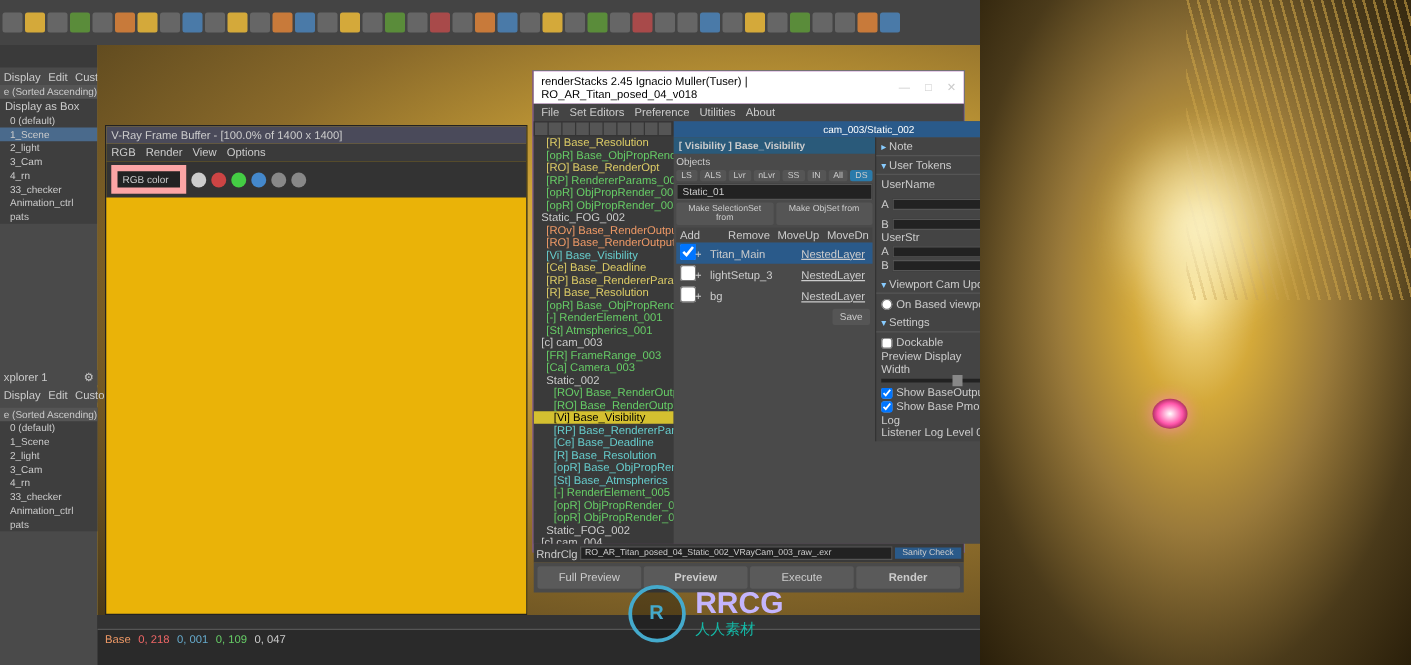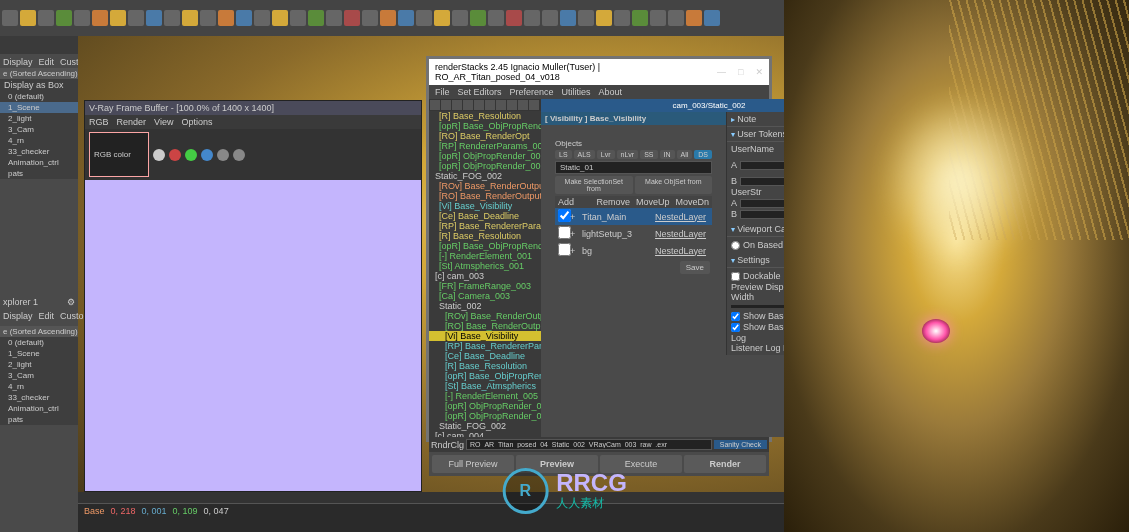--- a/index.html
+++ b/index.html
@@ -25,34 +25,34 @@
 
 
 .viewport-main { position: absolute; left: 78px; top: 36px; right: 0; bottom: 40px; background: linear-gradient(135deg, #8a6a2a, #d4a93a, #f0c865, #c89a3a); }
 .viewport-label { position: absolute; top: 2px; right: 10px; font-size: 9px; color: #ddd; background: rgba(40,40,40,0.5); padding: 1px 4px; }
 .viewport-label2 { position: absolute; top: 14px; right: 10px; font-size: 9px; color: #6ac; }
 
 .gold-render { position: absolute; inset: 0; background: radial-gradient(ellipse at 50% 40%, #f5d778 0%, #d4a93a 25%, #8a6a2a 60%, #4a3a1a 100%); }
 .gold-render::before { content: ""; position: absolute; top: 20%; left: 30%; width: 180px; height: 180px; background: radial-gradient(#fff8d0, #d4a93a 50%, transparent); border-radius: 50%; filter: blur(8px); }
 
 
-.vfb-window { position: absolute; left: 84px; top: 100px; width: 338px; height: 392px; background: #c4b5fd; border: 1px solid #222; }
+.vfb-window { position: absolute; left: 84px; top: 100px; width: 338px; height: 392px; background: #eab308; border: 1px solid #222; }
 .vfb-title { background: #4a4a5a; padding: 2px 4px; font-size: 9px; }
 .vfb-menu { background: #3a3a3a; display: flex; gap: 8px; padding: 2px 4px; font-size: 9px; }
 .vfb-toolbar { background: #333; display: flex; align-items: center; gap: 4px; padding: 3px 4px; }
-.vfb-dropdown { background: #222; border: 1px solid #fca5a5; padding: 17px 4px; font-size: 8px; width: 60px; }
+.vfb-dropdown { background: #222; border: 5px solid #fca5a5; padding: 2px 4px; font-size: 8px; width: 60px; }
 .vfb-dot { width: 12px; height: 12px; border-radius: 50%; }
 .vfb-dot.r { background: #c44; } .vfb-dot.g { background: #4c4; } .vfb-dot.b { background: #48c; } .vfb-dot.w { background: #ccc; } .vfb-dot.gr { background: #888; }
 .vfb-content { position: relative; height: 344px; background: radial-gradient(ellipse at 55% 45%, #f5d778 0%, #d4a93a 20%, #9a7a3a 40%, #4a3a1a 70%, #1a1208 100%); overflow: hidden; }
 .vfb-eye { position: absolute; top: 52%; left: 48%; width: 16px; height: 14px; background: radial-gradient(#fff, #f5a, #000); border-radius: 50%; box-shadow: 0 0 8px #f5a; }
 .vfb-teal { position: absolute; top: 18%; left: 10%; width: 60px; height: 70px; background: linear-gradient(#3aa89a, #2a7a6c); clip-path: polygon(0 20%, 40% 0, 100% 60%, 60% 100%, 0 80%); }
 .vfb-status { position: absolute; bottom: 2px; left: 6px; font-size: 8px; color: #ccc; }
 
 
-.rs-window { position: absolute; left: 426px; top: 56px; width: 346px; height: 386px; background: #a21caf; border: 3px solid #737373; }
+.rs-window { position: absolute; left: 426px; top: 56px; width: 346px; height: 386px; background: #a21caf; border: 1px solid #737373; }
 .rs-titlebar { background: #fff; display: flex; align-items: center; justify-content: space-between; padding: 3px 6px; }
 .rs-titlebar-text { color: #000; font-size: 9px; }
 .rs-titlebar-btns { display: flex; gap: 12px; color: #000; font-size: 10px; }
 .rs-menu { background: #444; display: flex; gap: 8px; padding: 2px 6px; font-size: 9px; }
 .rs-body { display: flex; background: #4a4a4a; height: 338px; }
 .rs-left { width: 112px; background: #3a3a3a; display: flex; flex-direction: column; }
 .rs-left-toolbar { background: #353535; display: flex; gap: 1px; padding: 1px; flex-wrap: wrap; }
 .rs-left-toolbar .mini { width: 10px; height: 10px; background: #555; }
 .rs-tree { flex: 1; overflow: hidden; font-size: 7px; line-height: 10px; }
 .rs-tree div { padding-left: 6px; white-space: nowrap; cursor: pointer; }
@@ -62,21 +62,21 @@
 .rs-tree .y { color: #dc6; }
 .rs-tree .o { color: #e96; }
 .rs-tree .c { color: #6cc; }
 .rs-tree .sel { background: #d4c030; color: #000; padding-left: 16px; }
 
 .rs-right { flex: 1; background: #4a4a4a; display: flex; flex-direction: column; }
 .rs-tabbar { background: #333; display: flex; }
 .rs-tab { background: #2a5a8a; padding: 2px 8px; font-size: 8px; color: #fff; flex: 1; text-align: center; }
 .rs-section-h { background: #2a5a7a; padding: 2px 4px; font-size: 8px; font-weight: bold; }
 .rs-section-h2 { color: #8cf; padding: 2px 4px; font-size: 8px; border-bottom: 1px solid #555; }
-.rs-objects { padding: 14px; }
+.rs-objects { padding: 2px; }
 .rs-filter-row { display: flex; gap: 2px; margin: 2px 0; }
 .rs-filter-btn { background: #555; padding: 1px 4px; font-size: 7px; cursor: pointer; border-radius: 2px; }
 .rs-filter-btn.active { background: #2a7aaa; }
 .rs-dropdown { background: #222; border: 1px solid #555; padding: 1px 4px; font-size: 8px; width: 100%; }
 .rs-action-row { display: flex; gap: 2px; margin: 2px 0; }
 .rs-action-btn { flex: 1; background: #555; padding: 2px; font-size: 7px; text-align: center; cursor: pointer; border-radius: 2px; }
 .rs-table { font-size: 7px; }
 .rs-table-h { display: flex; background: #444; }
 .rs-table-h div, .rs-table-r div { padding: 1px 3px; }
 .rs-table-r { display: flex; align-items: center; }

